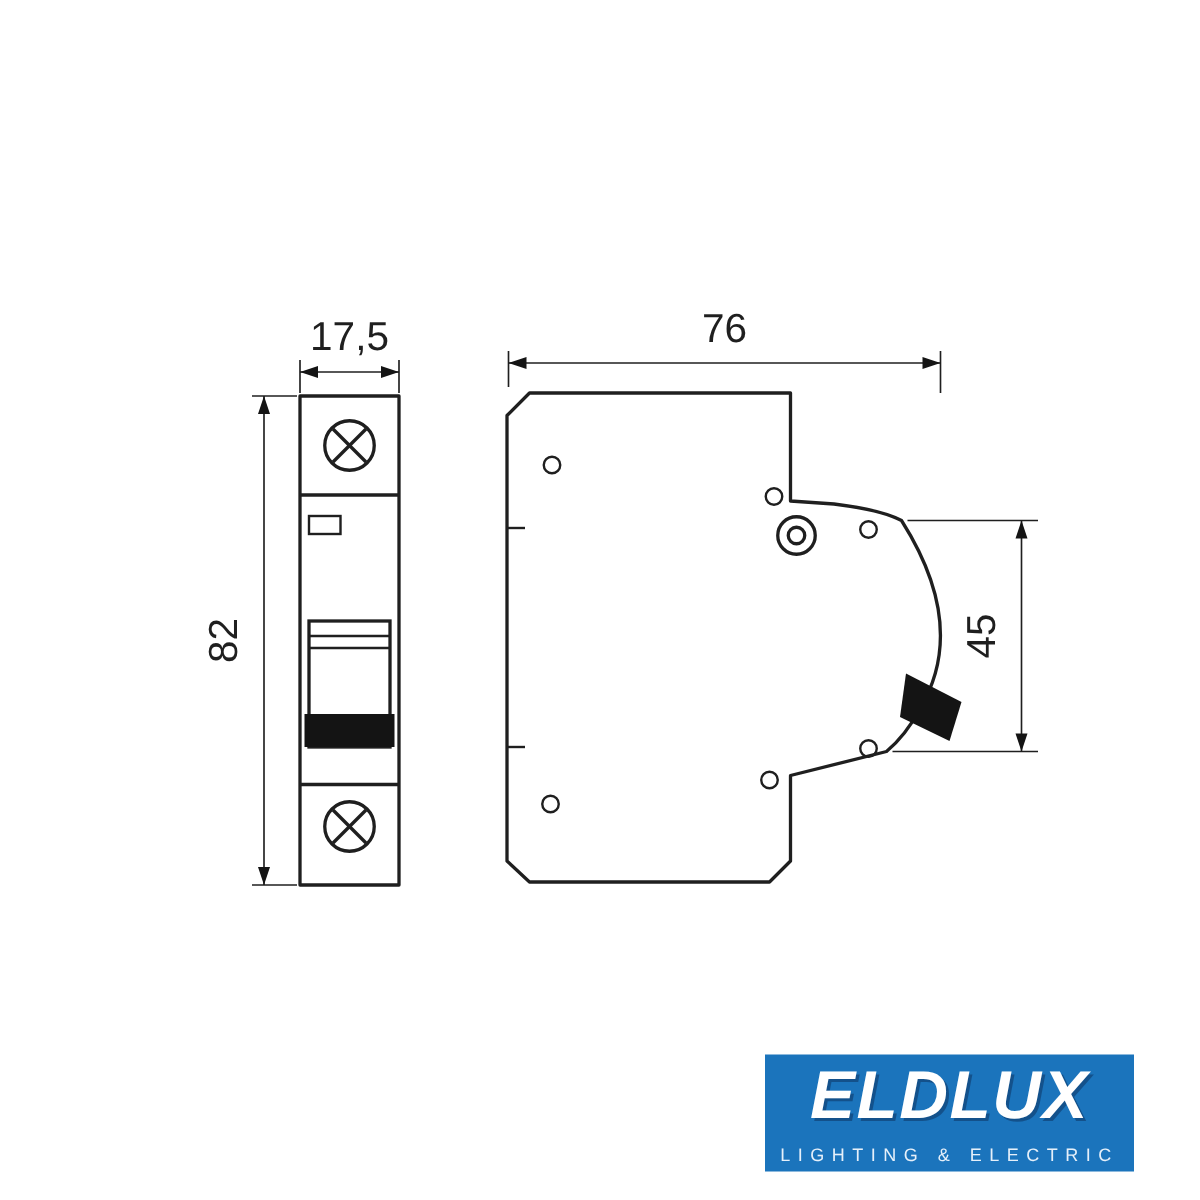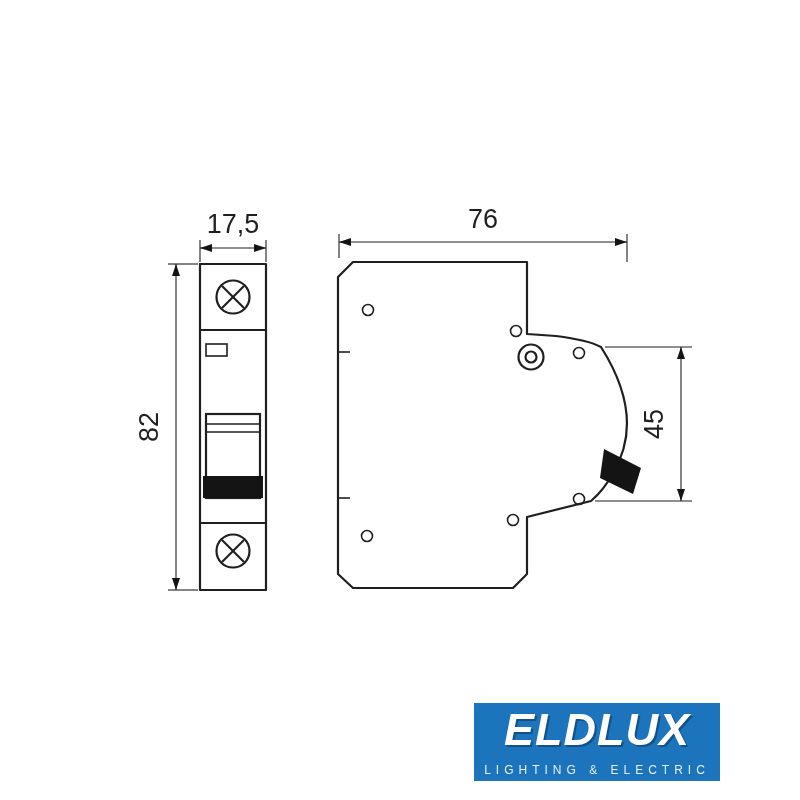--- a/index.html
+++ b/index.html
@@ -12,21 +12,21 @@
   .outline{fill:#ffffff;stroke:#1f1f1f;stroke-width:2.2;stroke-linejoin:round;}
   .stroke2{fill:none;stroke:#1f1f1f;stroke-width:2.2;}
   .stroke15{fill:none;stroke:#1f1f1f;stroke-width:1.6;}
   .thin{fill:none;stroke:#1f1f1f;stroke-width:1.1;}
   .fillblk{fill:#141414;stroke:none;}
   .dimtext{
     font-family:"Liberation Sans",sans-serif;
     font-size:27px;fill:#1f1f1f;text-anchor:middle;
   }
   .logo{
-    position:absolute;left:474px;top:703px;width:246px;height:78px;
+    position:absolute;left:510px;top:703px;width:246px;height:78px;
     display:flex;flex-direction:column;align-items:center;justify-content:center;
   }
   .logo-brand{
     color:#ffffff;font-weight:bold;font-style:italic;font-size:45px;line-height:1;
     letter-spacing:1px;text-shadow:2px 2px 0 rgba(10,40,80,.45);
   }
   .logo-tagline{
     color:#e6f0fa;font-size:12px;letter-spacing:5px;margin-top:11px;white-space:nowrap;
   }
 </style>

